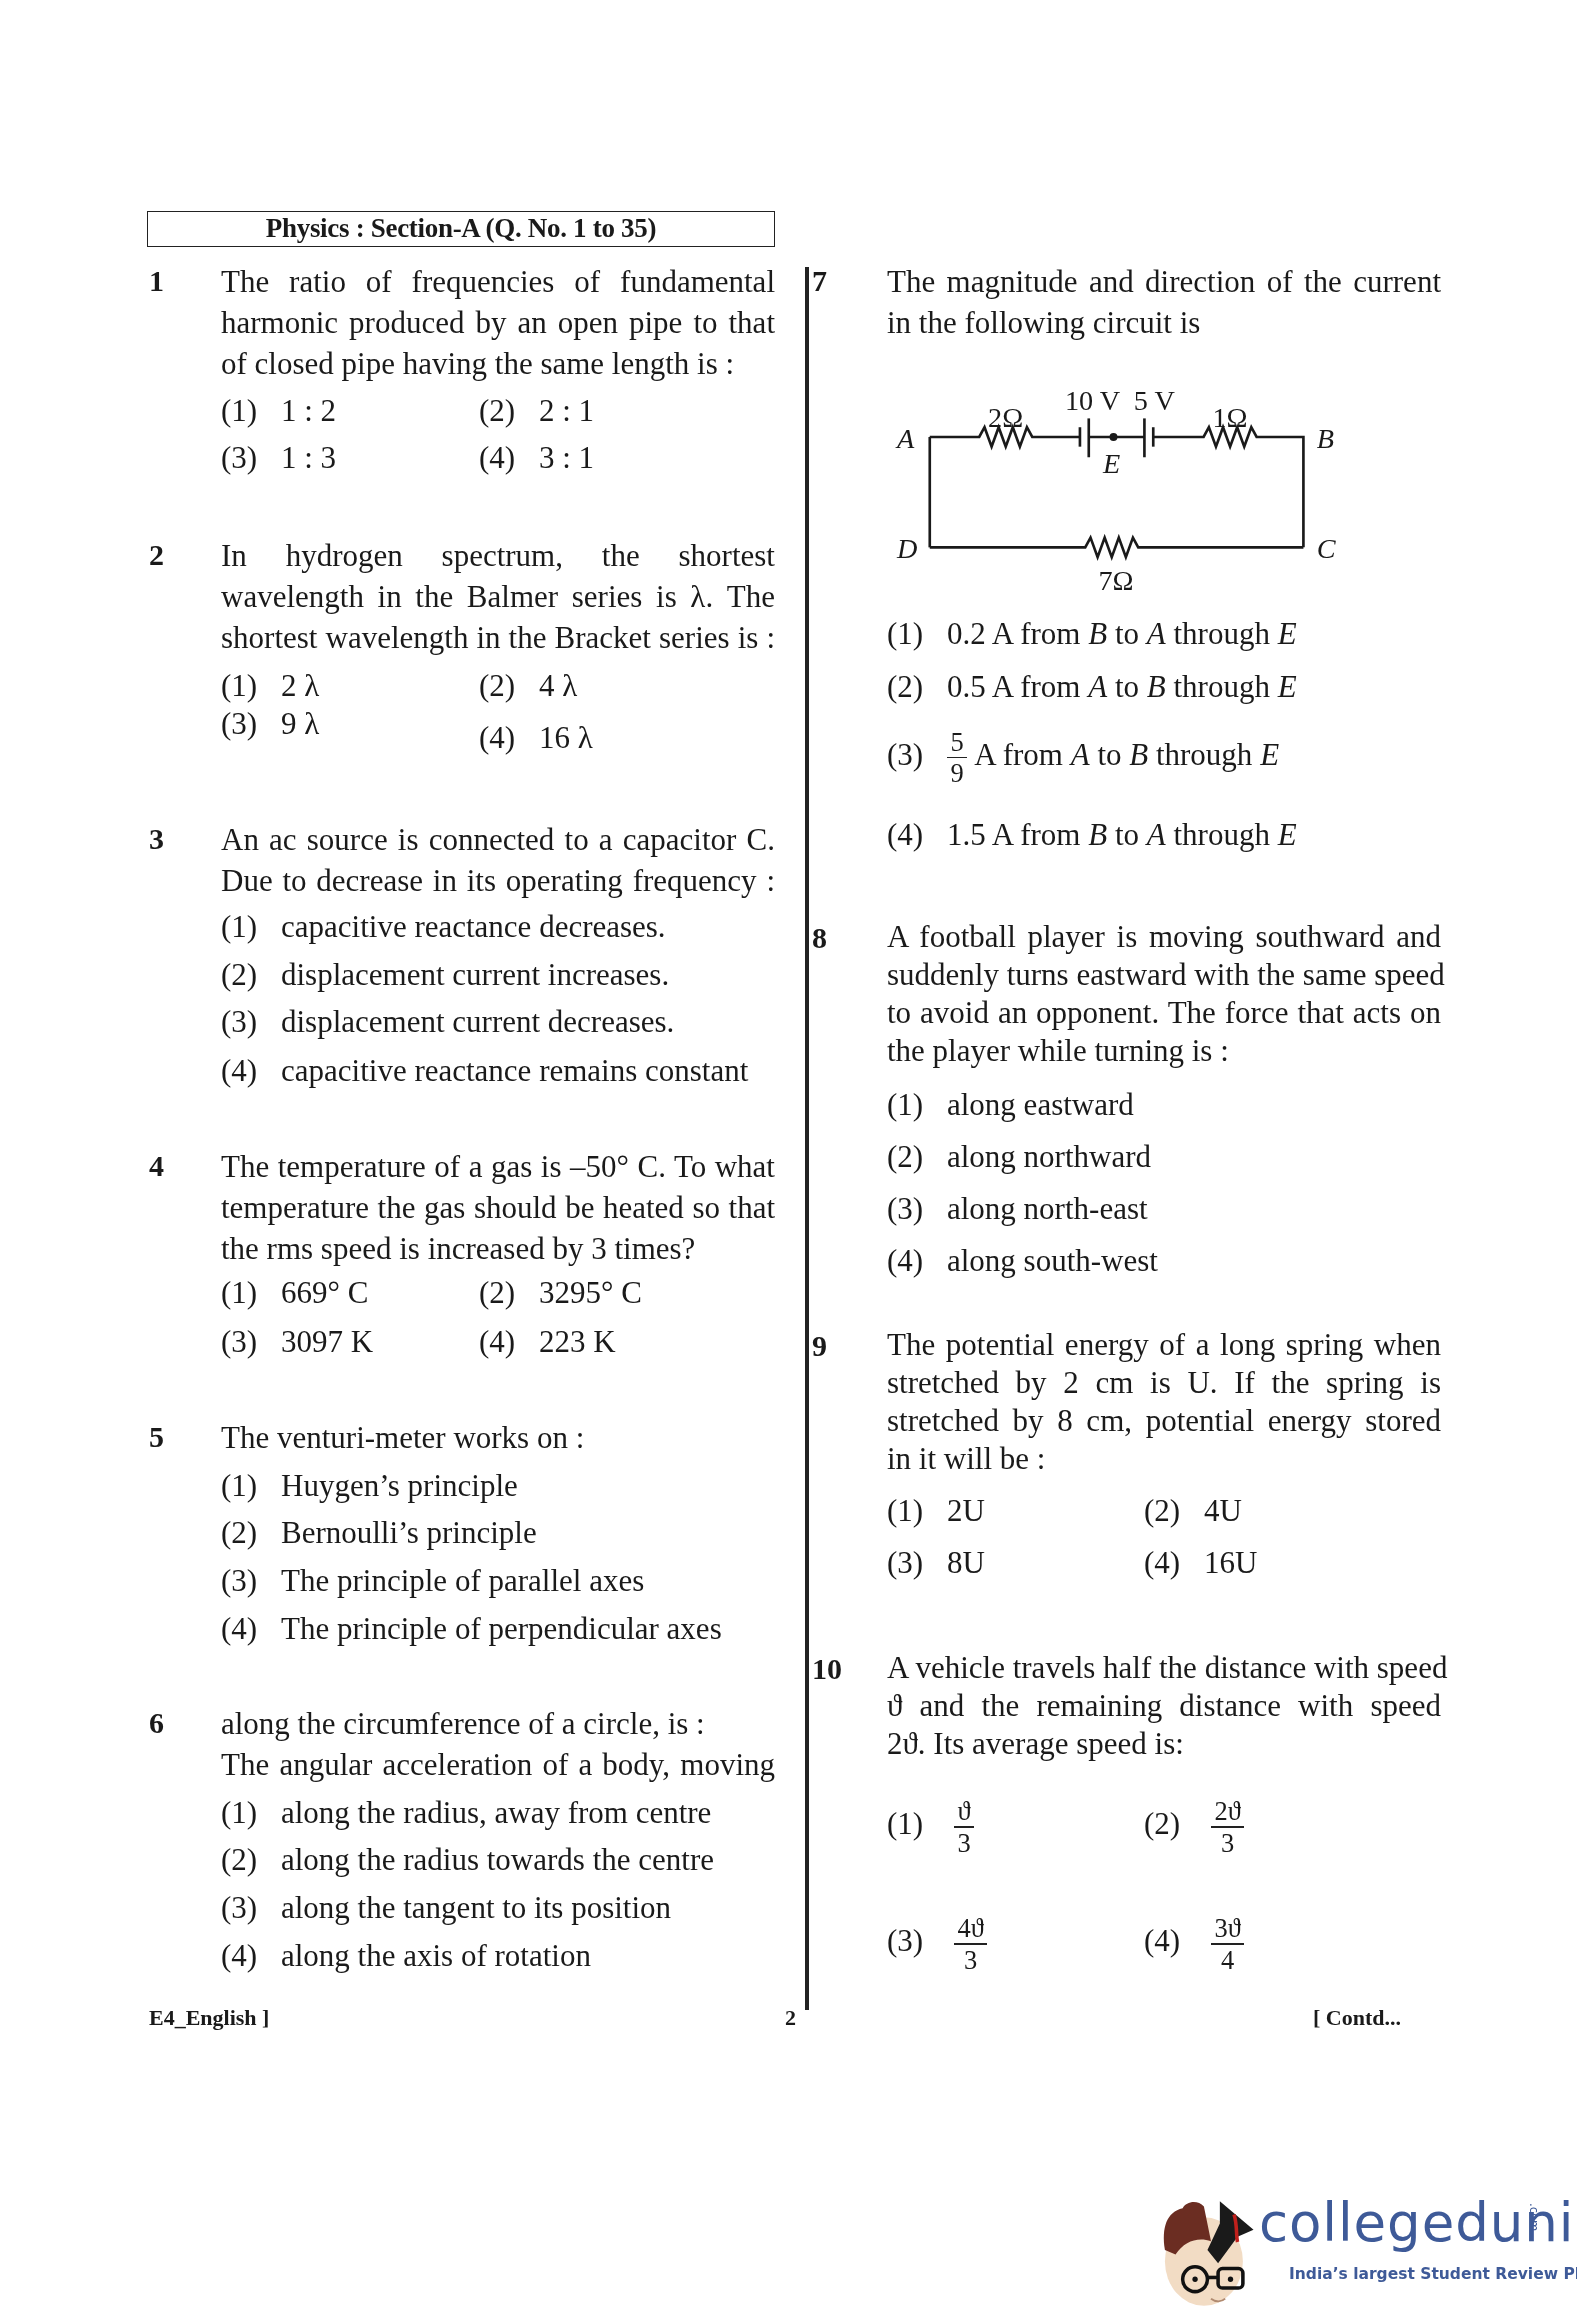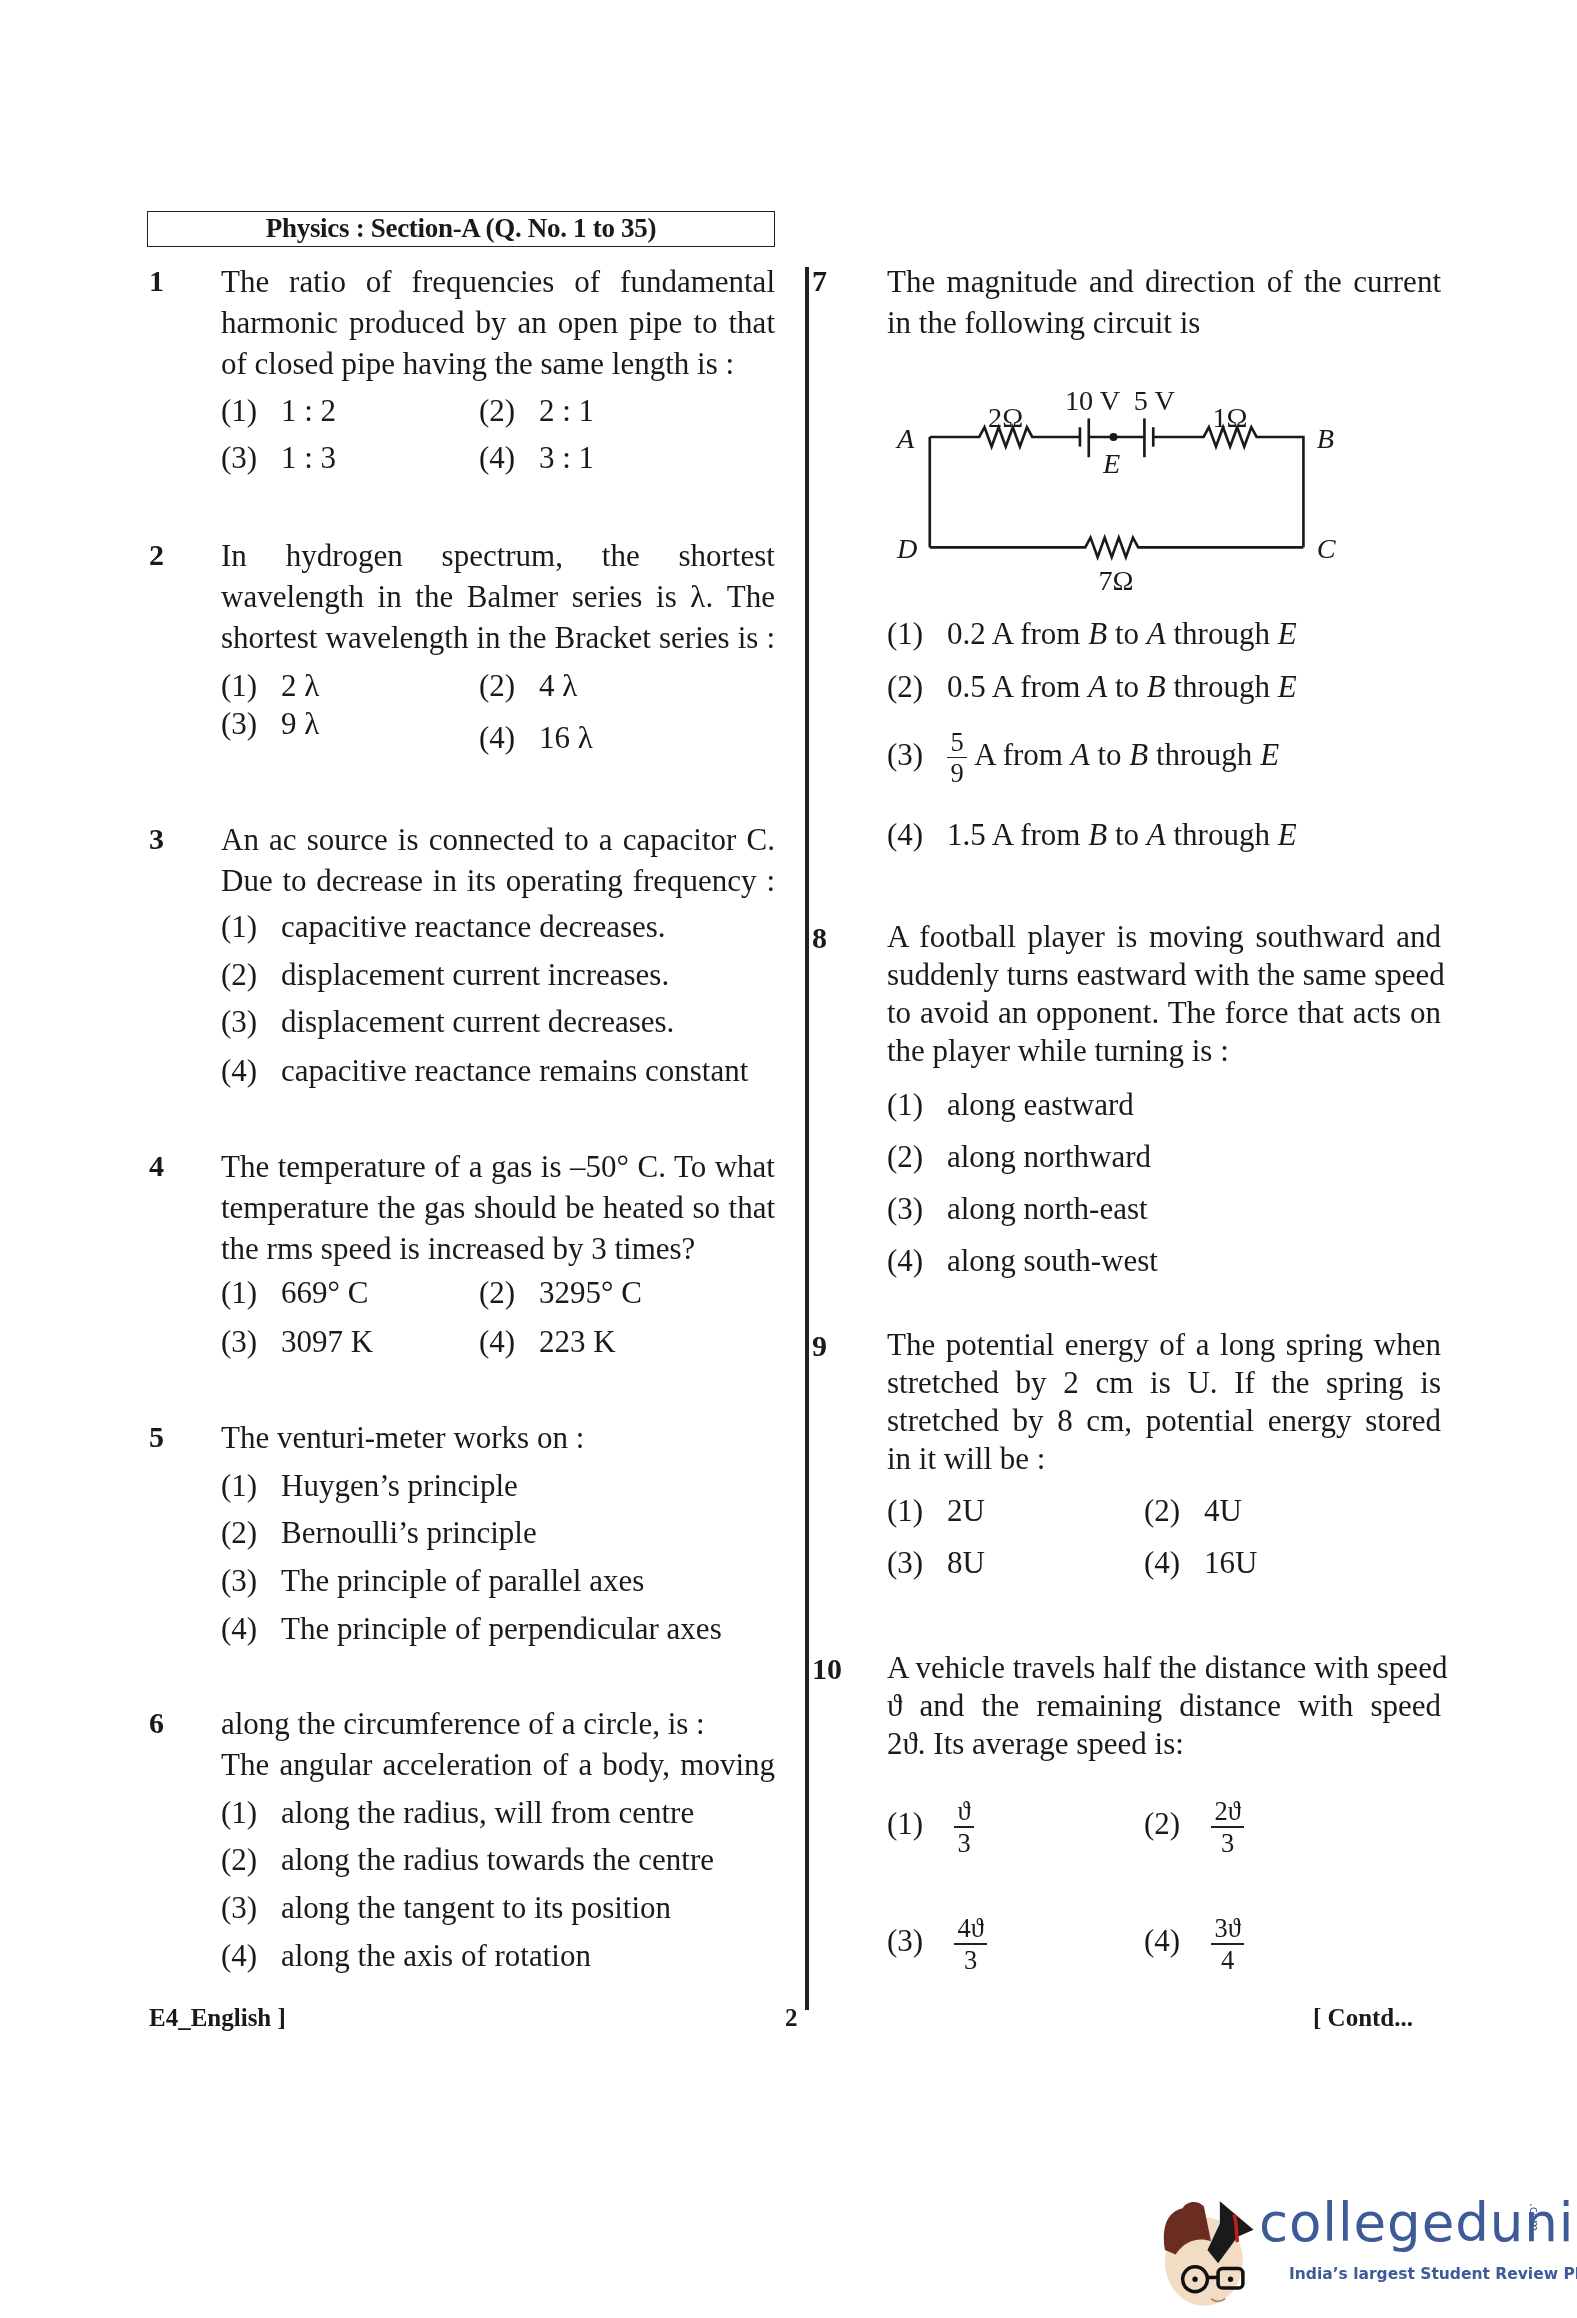--- a/index.html
+++ b/index.html
@@ -13,21 +13,21 @@
   .qnum { font-weight: bold; font-size: 30px; line-height: 39px; }
   .qtext { font-size: 31px; line-height: 41px; text-align: justify; text-align-last: left; }
   .line { display: block; white-space: nowrap; text-align: justify; text-align-last: justify; }
   .line.last { text-align-last: left; }
   .opt { font-size: 31px; line-height: 39px; white-space: nowrap; }
   .opt .n { display: inline-block; width: 60px; }
   .it { font-style: italic; }
   .frac { display: inline-block; vertical-align: middle; text-align: center; font-size: 26.5px; line-height: 30px; margin: 0 7px; }
   .frac .num { display: block; border-bottom: 2.7px solid #222; padding: 0 3.5px; }
   .frac .den { display: block; }
-  .footer { font-weight: bold; font-size: 25px; line-height: 39px; }
+  .footer { font-weight: bold; font-size: 22px; line-height: 39px; }
   .circuit { left: 875px; top: 358px; width: 530px; height: 248px; }
   .logo-wrap { left: 1149px; top: 2157px; width: 424px; height: 155px; }
   .logo-text { left: 110px; top: 39px; font-family: "DejaVu Sans", "Liberation Sans", sans-serif;
                font-size: 53px; color: #3e5a98; letter-spacing: 0.9px; line-height: 53px; }
   .logo-com { left: 392px; top: 46px; font-family: "DejaVu Sans", sans-serif; font-size: 11.5px; color: #3e5a98;
               transform: rotate(90deg); transform-origin: left top; }
   .logo-tag { left: 140px; top: 109px; font-family: "DejaVu Sans", sans-serif; font-weight: bold;
               font-size: 15.5px; color: #3e5a98; line-height: 17.7px; white-space: nowrap; }
 </style>
 </head>
@@ -86,21 +86,21 @@
 <div class="abs opt" style="left:221px;top:1466px;"><span class="n">(1)</span><span>Huygen’s principle</span></div>
 <div class="abs opt" style="left:221px;top:1513px;"><span class="n">(2)</span><span>Bernoulli’s principle</span></div>
 <div class="abs opt" style="left:221px;top:1561px;"><span class="n">(3)</span><span>The principle of parallel axes</span></div>
 <div class="abs opt" style="left:221px;top:1609px;"><span class="n">(4)</span><span>The principle of perpendicular axes</span></div>
 
 <div class="abs qnum" style="left:149px;top:1703px;">6</div>
 <div class="abs qtext" style="left:221px;top:1703px;width:554px;">
   <span class="line last">along the circumference of a circle, is :</span>
   <span class="line">The angular acceleration of a body, moving</span>
 </div>
-<div class="abs opt" style="left:221px;top:1793px;"><span class="n">(1)</span><span>along the radius, will from centre</span></div>
+<div class="abs opt" style="left:221px;top:1793px;"><span class="n">(1)</span><span>along the radius, away from centre</span></div>
 <div class="abs opt" style="left:221px;top:1840px;"><span class="n">(2)</span><span>along the radius towards the centre</span></div>
 <div class="abs opt" style="left:221px;top:1888px;"><span class="n">(3)</span><span>along the tangent to its position</span></div>
 <div class="abs opt" style="left:221px;top:1936px;"><span class="n">(4)</span><span>along the axis of rotation</span></div>
 
 <div class="abs qnum" style="left:812px;top:261px;">7</div>
 <div class="abs qtext" style="left:887px;top:261px;width:554px;">
   <span class="line">The magnitude and direction of the current</span>
   <span class="line last">in the following circuit is</span>
 </div>
 

